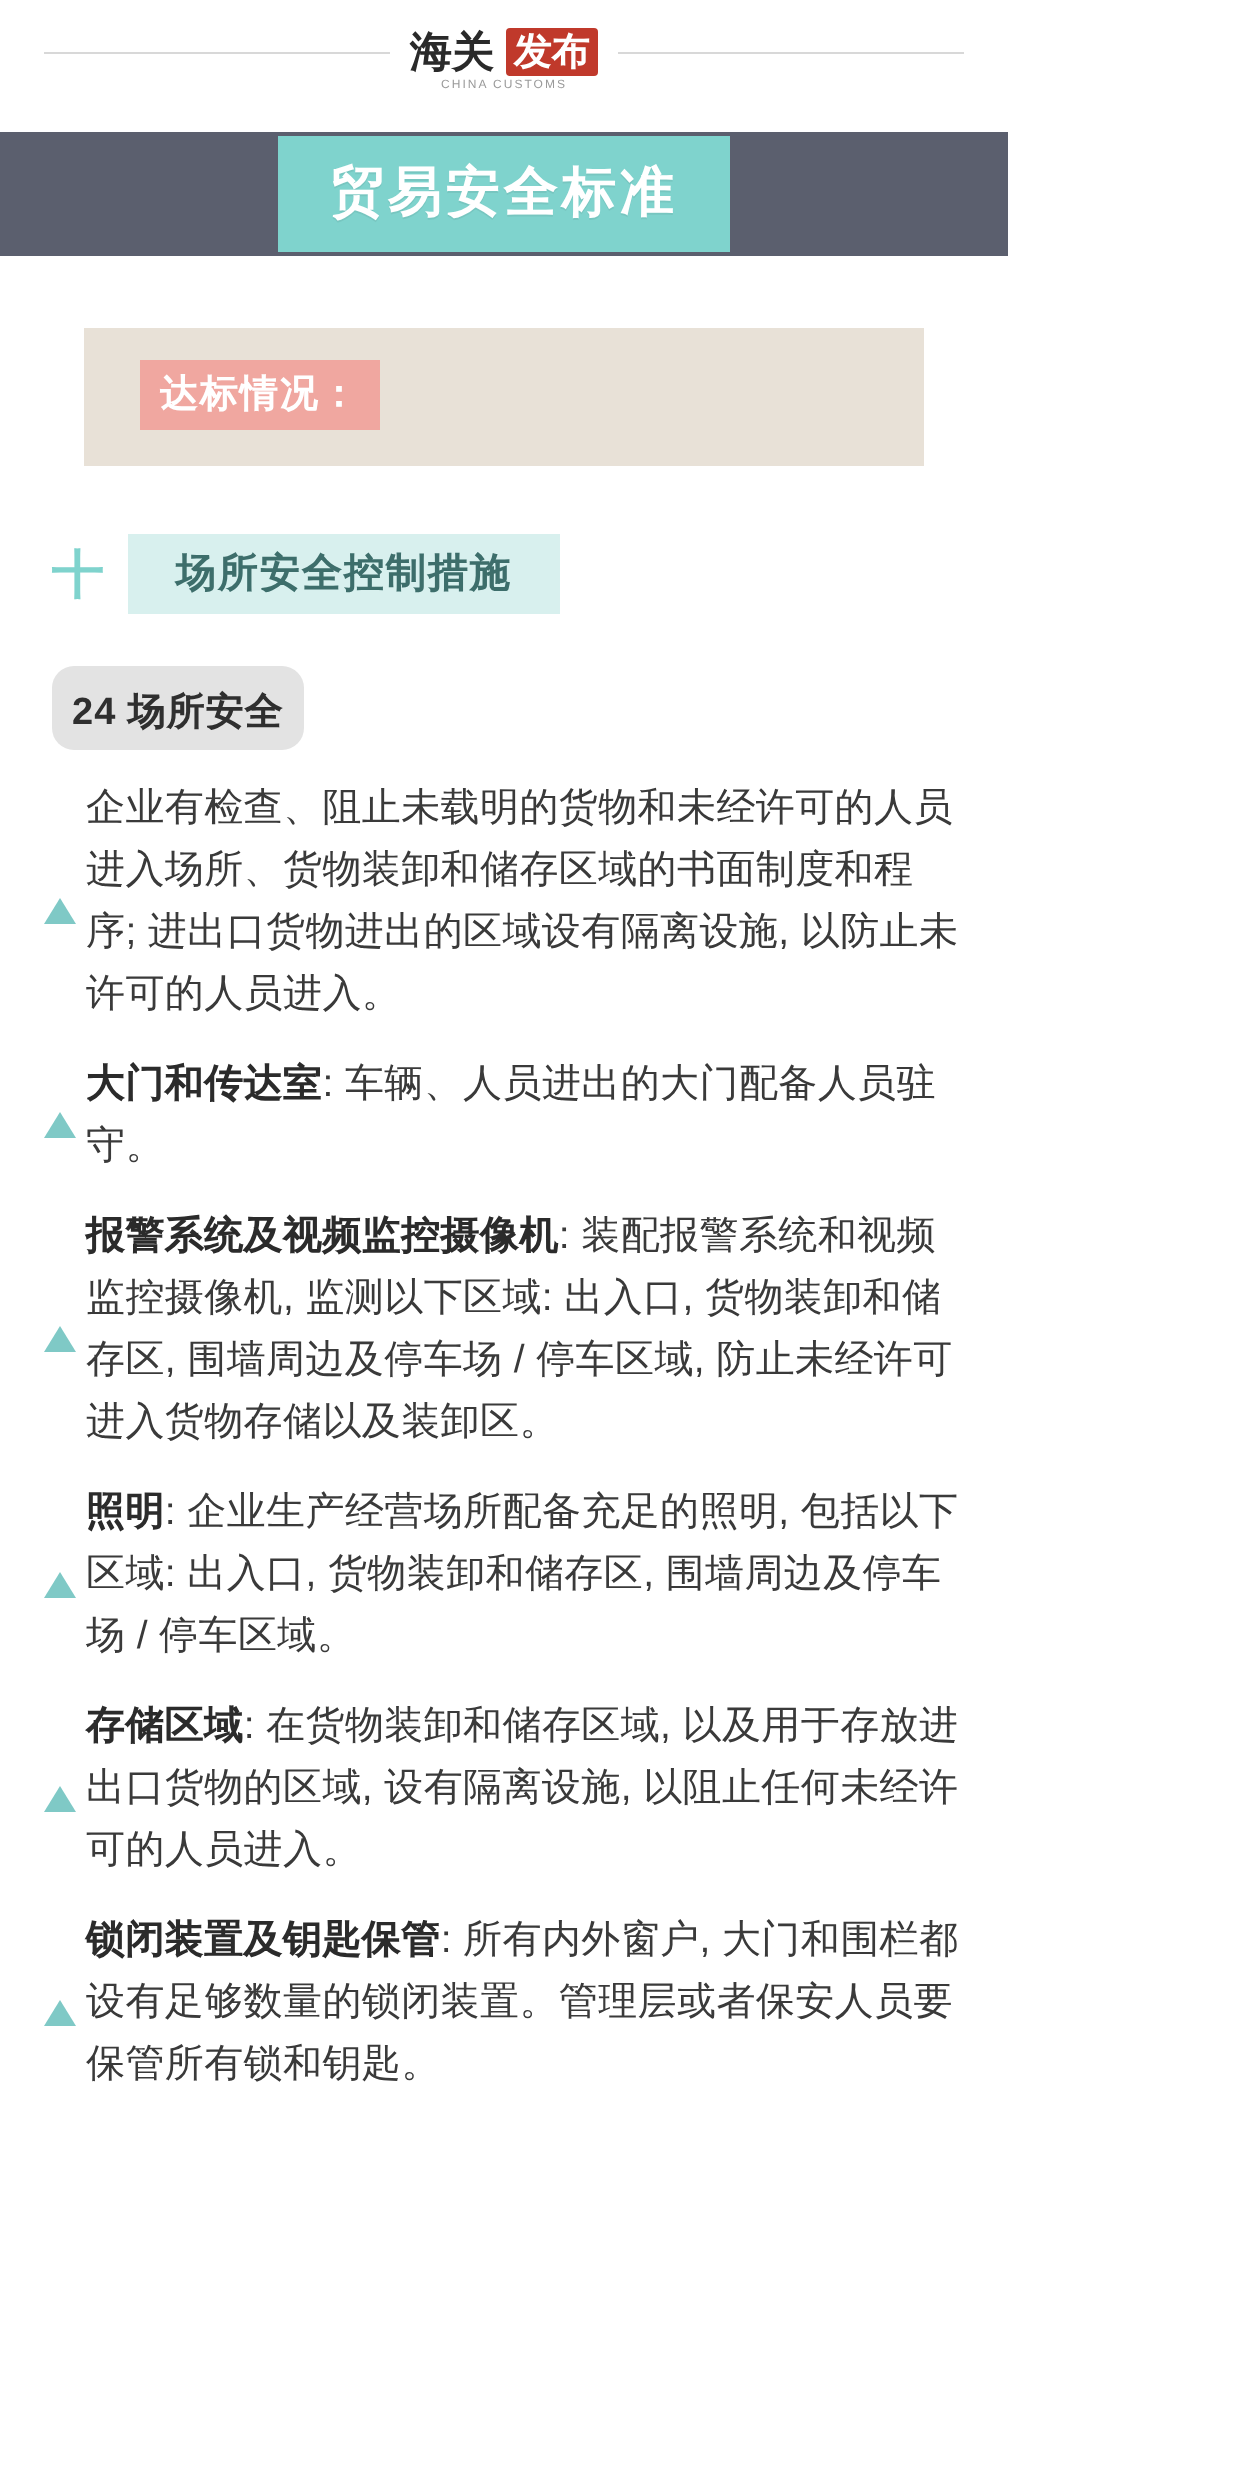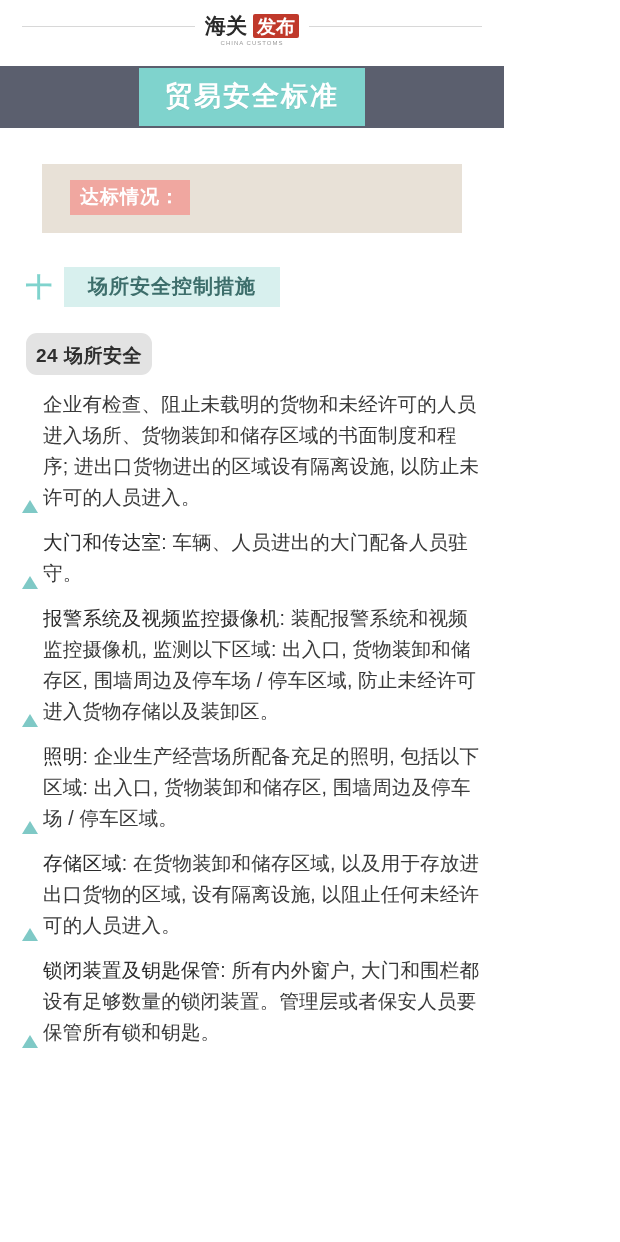--- a/index.html
+++ b/index.html
@@ -159,40 +159,40 @@
     letter-spacing: 0.5px;
     border-radius: 11px;
   }
 
   
   .bullets {
     margin: 14px 22px 0 22px;
   }
   .bullet {
     display: flex;
-    align-items: flex-end;
+    align-items: center;
     margin-bottom: 14px;
   }
   .tri {
     flex: 0 0 auto;
     width: 0; height: 0;
     border-left: 8px solid transparent;
     border-right: 8px solid transparent;
     border-bottom: 13px solid #7fc9c6;
     margin-top: 9px;
     margin-right: 5px;
   }
   .btext {
     font-size: 19.5px;
     line-height: 31px;
     color: #3a3a3a;
     letter-spacing: 0.2px;
   }
   .btext .lead {
-    font-weight: 400;
+    font-weight: 700;
     color: #2b2b2b;
   }
 </style>
 </head>
 <body>
 
 <div class="page">
 
   <div class="masthead">
     <div class="rule left"></div>

